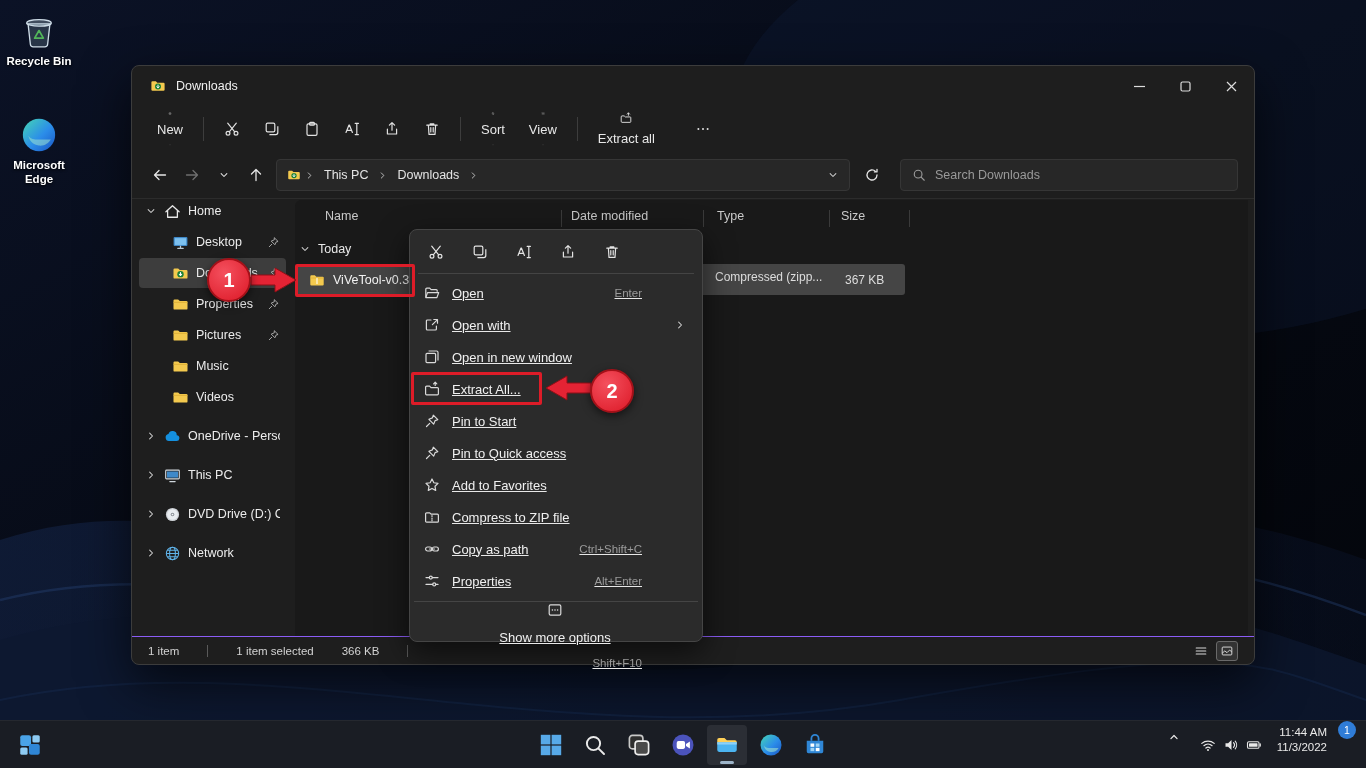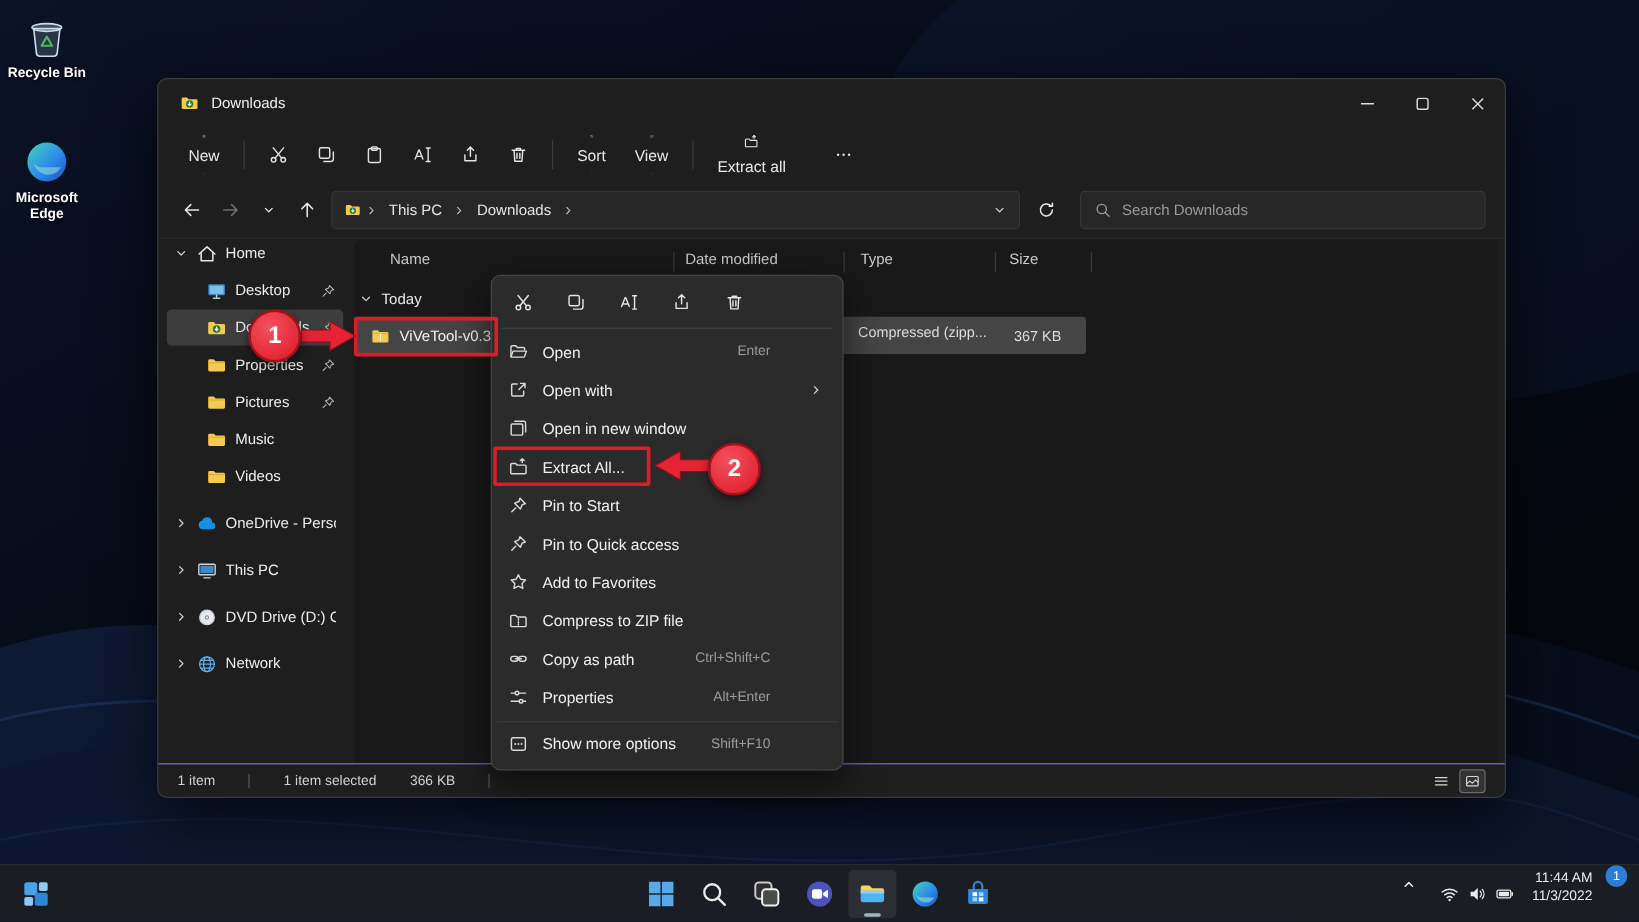--- a/index.html
+++ b/index.html
@@ -67,31 +67,31 @@
   .file-cell-type{position:absolute;left:418px;top:0;height:25px;display:flex;align-items:center;font-size:12px;color:#dddddd;}
   .file-cell-size{position:absolute;left:548px;top:0;height:31px;display:flex;align-items:center;font-size:12px;color:#dddddd;}
 
   .statusbar{position:absolute;left:0;right:0;bottom:0;height:28px;display:flex;align-items:center;padding:0 16px;gap:28px;font-size:11.5px;color:#d2d2d2;border-top:1px solid #8b5cf6;}
   .sdiv{width:1px;height:12px;background:#5a5a5a;}
   .sb-right{margin-left:auto;display:flex;gap:4px;}
   .sb-vbtn{width:22px;height:20px;display:flex;align-items:center;justify-content:center;border-radius:3px;color:#d8d8d8;}
   .sb-vbtn.active{border:1px solid #6a6a6a;background:#333;}
 
   
-  .cmenu{position:absolute;left:277px;top:163px;width:294px;background:#2b2b2b;border:1px solid #454545;border-radius:8px;box-shadow:0 10px 30px rgba(0,0,0,.6);padding:4px;z-index:20;}
+  .cmenu{position:absolute;left:277px;top:163px;width:294px;background:#2b2b2b;border:1px solid #454545;border-radius:8px;box-shadow:0 10px 30px rgba(0,0,0,.6);padding:4px;z-index:20;text-decoration:underline;}
   .cm-iconrow{display:flex;justify-content:flex-start;gap:4px;padding:2px 2px 4px 2px;}
   .cm-qbtn{width:40px;height:32px;display:flex;align-items:center;justify-content:center;border-radius:4px;color:#e4e4e4;}
   .cm-hr{height:1px;background:#444;margin:1px 4px 3px 4px;}
   .cm-item{position:relative;display:flex;align-items:center;height:32px;padding:0 12px 0 10px;border-radius:4px;font-size:13px;color:#f0f0f0;gap:12px;}
   .cm-item .mi{width:16px;height:16px;flex:0 0 auto;color:#dadada;}
   .cm-label{flex:0 0 auto;}
   .cm-shortcut{margin-left:auto;margin-right:44px;font-size:11.5px;color:#9b9b9b;}
   .cm-item .cm-sub{display:none;position:absolute;right:12px;width:12px;height:12px;color:#cfcfcf;transform:rotate(-90deg);}
   .cm-item.submenu .cm-sub{display:block;}
-  .cm-item.sep_before{border-top:1px solid #454545;border-radius:0 0 4px 4px;margin-top:4px;height:36px;}
+  .cm-item.sep_before{border-top:1px solid #454545;border-radius:0 0 4px 4px;margin-top:4px;height:36px;flex-direction:column;}
 
   
   .anno{z-index:50;position:absolute;}
   .anno-box{border:3px solid #dd1c28;border-radius:2px;}
   .box1{left:295px;top:264px;width:120px;height:33px;}
   .box2{left:411px;top:372px;width:131px;height:33px;}
   .anno-circle{width:44px;height:44px;border-radius:50%;background:radial-gradient(circle at 38% 32%,#f4505e,#dc1826);border:2px solid #a31018;color:#fff;font-size:20px;font-weight:bold;display:flex;align-items:center;justify-content:center;box-shadow:0 3px 8px rgba(0,0,0,.55);}
   .c1{left:207px;top:258px;}
   .c2{left:590px;top:369px;}
   .arrow-svg{display:block;}

